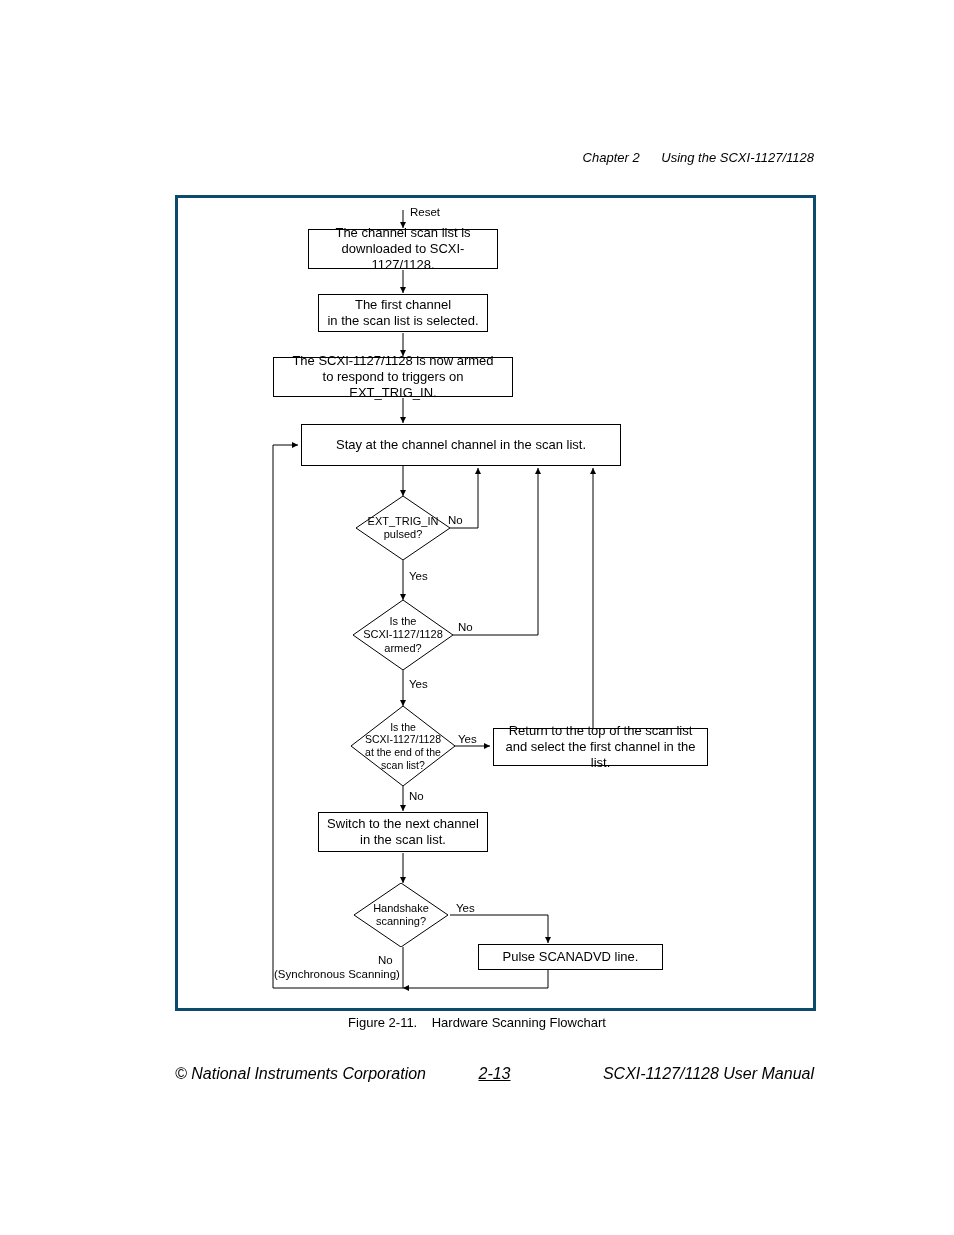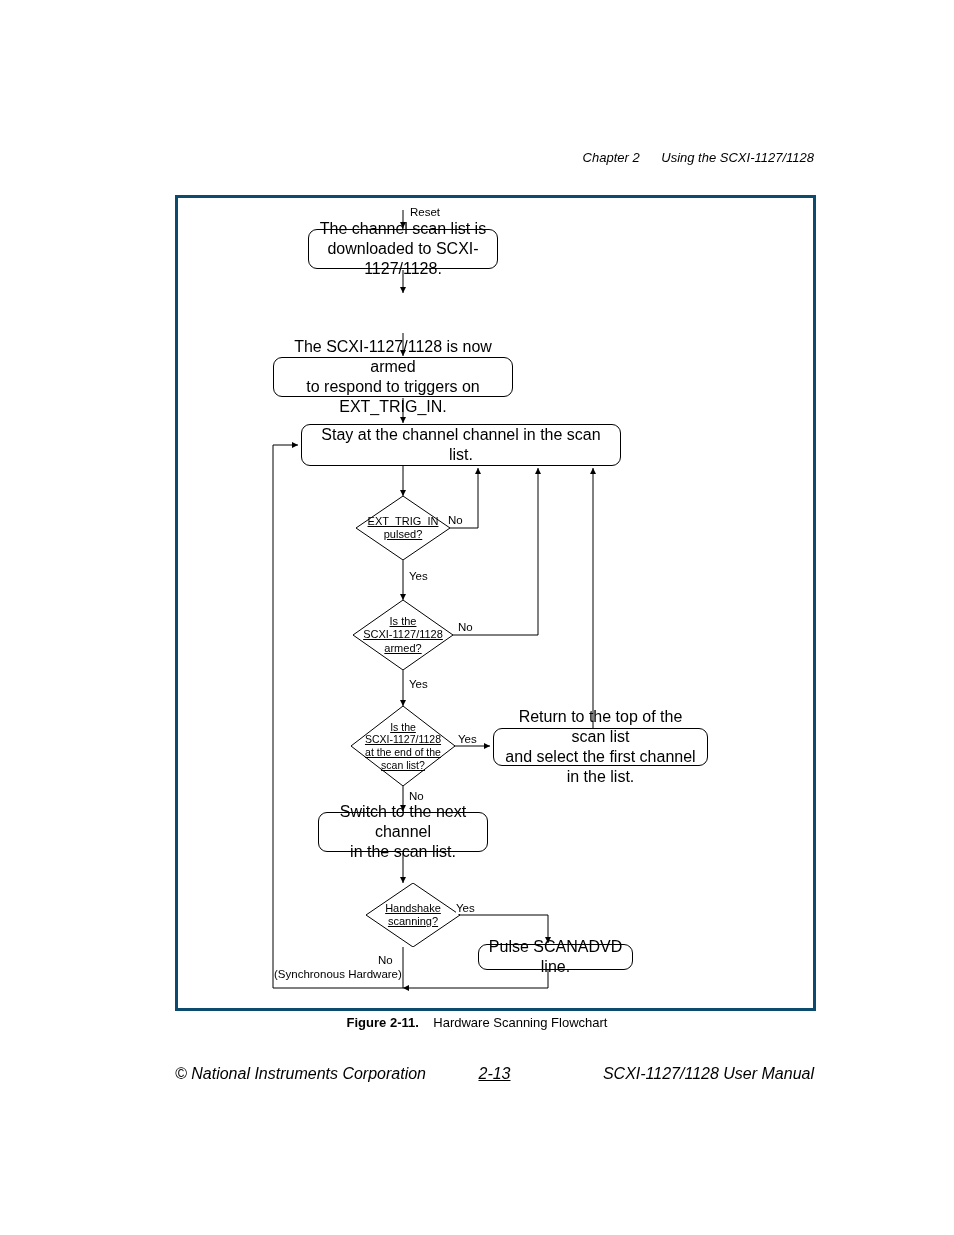--- a/index.html
+++ b/index.html
@@ -32,41 +32,40 @@
     border: 3px solid #0c4a6e;
   }
   .caption {
     position: absolute;
     top: 1015px;
     left: 0;
     width: 954px;
     text-align: center;
     font-size: 13px;
   }
-  .caption .bold { font-weight: bold; }
+  .caption .bold { font-weight: normal; }
   .footer {
     position: absolute;
     top: 1065px;
     left: 175px;
     right: 140px;
     font-size: 16px;
     font-style: italic;
   }
   .footer .left { float: left; }
   .footer .center { position: absolute; left: 0; right: 0; text-align: center; text-decoration: underline; }
   .footer .right { float: right; }
 
   
   .node {
     position: absolute;
-    font-size: 16px;
+    font-size: 13px;
     text-align: center;
     line-height: 1.25;
     background: #fff;
-    border-radius: 9px;
   }
   .rect {
     border: 1px solid #000;
     display: flex;
     align-items: center;
     justify-content: center;
     flex-direction: column;
     padding: 4px 6px;
     box-sizing: border-box;
   }
@@ -83,21 +82,20 @@
     position: absolute;
     left: 0; top: 0; right: 0; bottom: 0;
     display: flex;
     align-items: center;
     justify-content: center;
     flex-direction: column;
     font-size: 11px;
     line-height: 1.2;
     text-align: center;
     padding: 0 8px;
-    text-decoration: underline;
   }
 </style>
 </head>
 <body>
 
 <div class="page">
 
   <div class="header">
     <span class="chapter">Chapter 2</span>
     <span>Using the SCXI-1127/1128</span>
@@ -153,20 +151,24 @@
       <line x1="95" y1="247" x2="120" y2="247" stroke="#000" stroke-width="1" marker-end="url(#ah)"></line>
     </svg>
 
     <div class="label" style="left:232px;top:8px">Reset</div>
 
     <div class="node rect" style="left:130px;top:31px;width:190px;height:40px">
       <div>The channel scan list is</div>
       <div>downloaded to SCXI-1127/1128.</div>
     </div>
 
+    <div class="node rect" style="left:140px;top:96px;width:170px;height:38px">
+      <div>The first channel</div>
+      <div>in the scan list is selected.</div>
+    </div>
 
     <div class="node rect" style="left:95px;top:159px;width:240px;height:40px">
       <div>The SCXI-1127/1128 is now armed</div>
       <div>to respond to triggers on EXT_TRIG_IN.</div>
     </div>
 
     <div class="node rect" style="left:123px;top:226px;width:320px;height:42px">
       <div>Stay at the channel channel in the scan list.</div>
     </div>
 
@@ -212,34 +214,34 @@
     <div class="node rect" style="left:315px;top:530px;width:215px;height:38px">
       <div>Return to the top of the scan list</div>
       <div>and select the first channel in the list.</div>
     </div>
 
     <div class="node rect" style="left:140px;top:614px;width:170px;height:40px">
       <div>Switch to the next channel</div>
       <div>in the scan list.</div>
     </div>
 
-    <div class="diamond" style="left:188px;top:685px;width:94px;height:64px">
+    <div class="diamond" style="left:176px;top:685px;width:94px;height:64px">
       <svg width="94" height="64">
           <polygon points="47,0 94,32 47,64 0,32" fill="#fff" stroke="#000"></polygon>
         </svg>
       <div class="dtext">
         <div>Handshake</div>
         <div>scanning?</div>
       </div>
     </div>
     <div class="label" style="left:278px;top:704px">Yes</div>
     <div class="label" style="left:200px;top:756px">No</div>
-    <div class="label" style="left:96px;top:770px">(Synchronous Hardware)</div>
-
-    <div class="node rect" style="left:300px;top:746px;width:155px;height:26px">
+    <div class="label" style="left:96px;top:770px">(Synchronous Scanning)</div>
+
+    <div class="node rect" style="left:300px;top:746px;width:185px;height:26px">
       <div>Pulse SCANADVD line.</div>
     </div>
 
   </div>
 
   <div class="caption">
     <span class="bold">Figure 2-11.</span>
     <span>&nbsp;&nbsp;</span>
     <span>Hardware Scanning Flowchart</span>
   </div>

